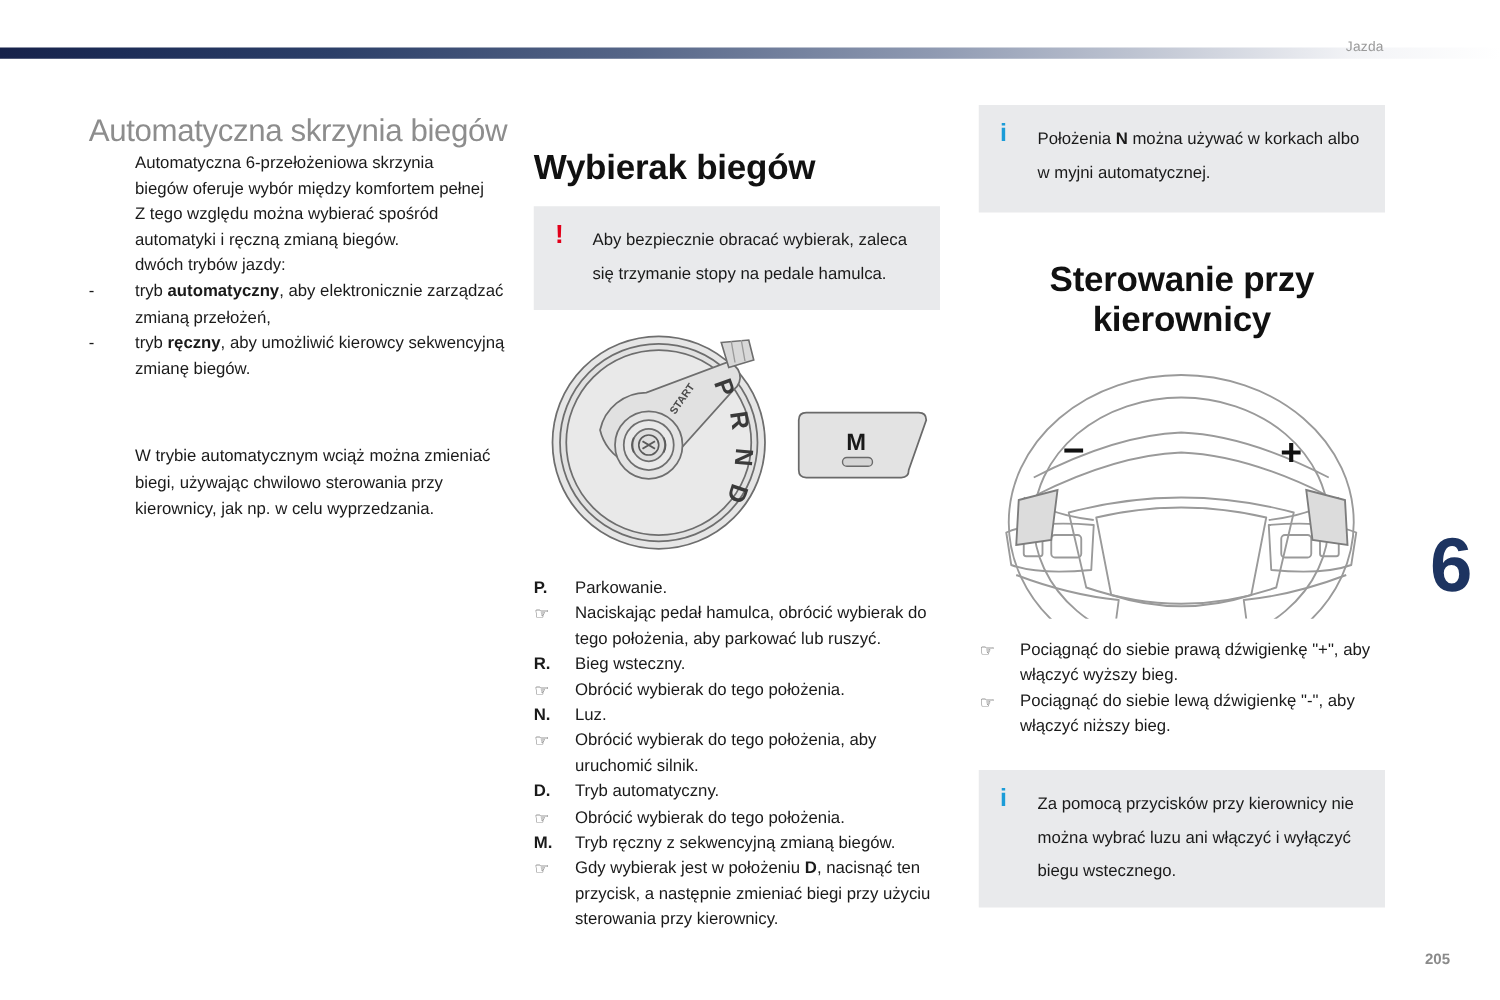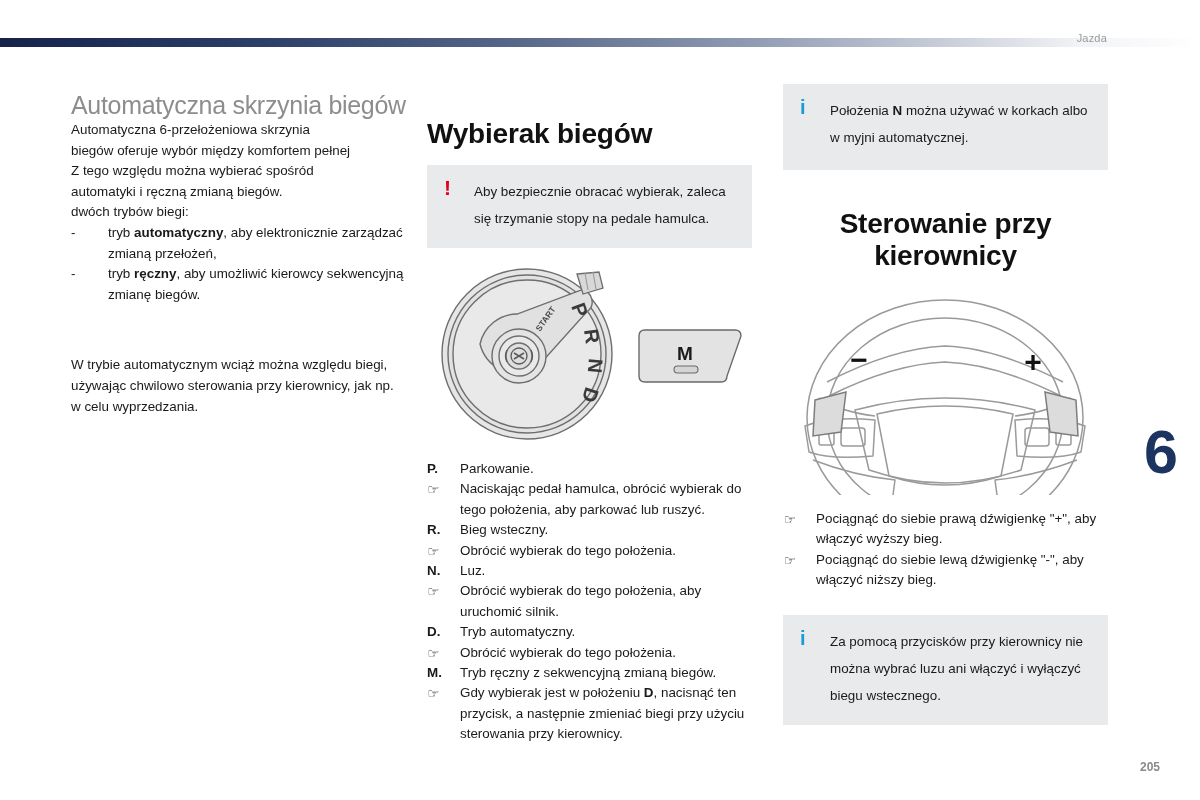--- a/index.html
+++ b/index.html
@@ -45,20 +45,21 @@
   
   .col { position: absolute; }
   #col-left   { left: 71px;  top: 120px; width: 335px; }
   #col-mid    { left: 427px; top: 118px; width: 325px; }
   #col-right  { left: 783px; top: 84px;  width: 325px; }
 
   .body-text {
     font-size: 13.4px;
     line-height: 20.6px;
     color: #1a1a1a;
+    margin-left: 37px;
   }
   .body-text p { margin: 0; }
   .gap-block { height: 50px; }
 
   
   .dash-list { margin: 0; padding: 0; list-style: none; }
   .dash-list li {
     position: relative;
     padding-left: 37px;
     font-size: 13.4px;
@@ -189,37 +190,37 @@
 <div id="header-title">Jazda</div>
 
 <h1 id="page-title">Automatyczna skrzynia biegów</h1>
 
 <div class="col" id="col-left">
   <div class="body-text">
     <p>Automatyczna 6-przełożeniowa skrzynia</p>
     <p>biegów oferuje wybór między komfortem pełnej</p>
     <p>Z tego względu można wybierać spośród</p>
     <p>automatyki i ręczną zmianą biegów.</p>
-    <p>dwóch trybów biegi:</p>
+    <p>dwóch trybów jazdy:</p>
   </div>
 
   <ul class="dash-list">
     <li>
       <span class="dash">-</span>
       <span>tryb </span><b>automatyczny</b><span>, aby elektronicznie zarządzać zmianą przełożeń,</span>
     </li>
     <li>
       <span class="dash">-</span>
       <span>tryb </span><b>ręczny</b><span>, aby umożliwić kierowcy sekwencyjną zmianę biegów.</span>
     </li>
   </ul>
 
   <div class="gap-block"></div>
 
-  <div class="body-text">W trybie automatycznym wciąż można względu biegi, używając chwilowo sterowania przy kierownicy, jak np. w celu wyprzedzania.</div>
+  <div class="body-text">W trybie automatycznym wciąż można zmieniać biegi, używając chwilowo sterowania przy kierownicy, jak np. w celu wyprzedzania.</div>
 </div>
 
 <div class="col" id="col-mid">
   <h2 class="sub-head">Wybierak biegów</h2>
 
   <div class="callout" id="callout-warn">
     <div class="cal-icon">
       <span class="icon-warn">!</span>
     </div>
     <div class="cal-text">Aby bezpiecznie obracać wybierak, zaleca się trzymanie stopy na pedale hamulca.</div>

